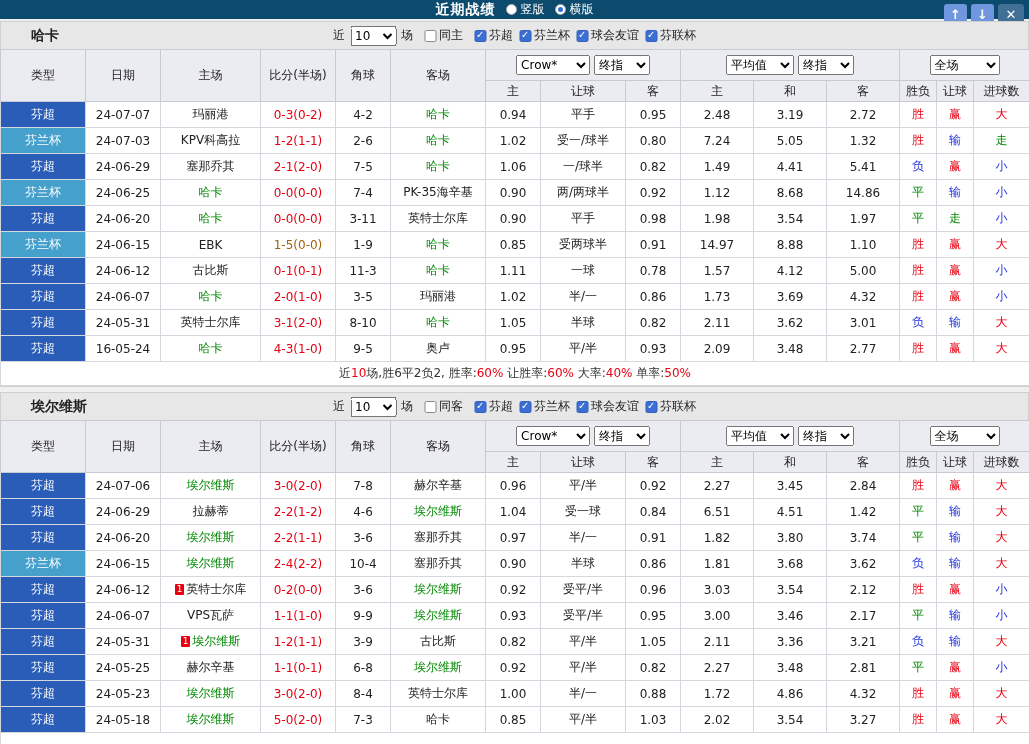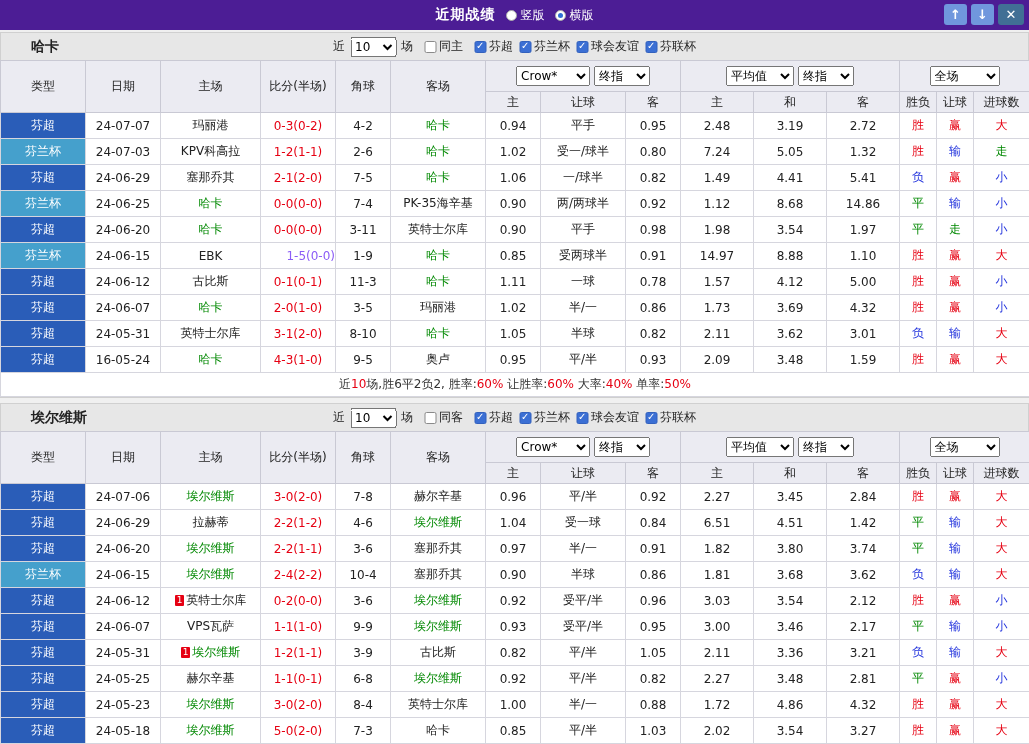--- a/index.html
+++ b/index.html
@@ -1,17 +1,17 @@
 <!DOCTYPE html>
 <html><head>
 <meta charset="utf-8">
 <style>
   html,body{margin:0;padding:0}
   body{width:1029px;height:744px;background:#f0f0f0;font-family:"DejaVu Sans","Liberation Sans",sans-serif;font-size:12px;color:#222;overflow:hidden}
-  .titlebar{height:30px;background:#4c1d95;position:relative;display:flex;align-items:center;justify-content:center}
+  .titlebar{height:19px;background:#0c4a6e;position:relative;display:flex;align-items:center;justify-content:center}
   .tb-center{display:flex;align-items:center;gap:10px;color:#fff}
   .tb-title{font-weight:bold;font-size:14px;letter-spacing:1px}
   .radio-label{display:inline-flex;align-items:center;gap:4px;cursor:pointer}
   .radio{width:11px;height:11px;border-radius:50%;background:#fff;border:1px solid #aaa;position:relative;display:inline-block;box-sizing:border-box}
   .radio[data-checked="true"]::after{content:"";position:absolute;left:2px;top:2px;width:5px;height:5px;border-radius:50%;background:#2f6fd6}
   .tb-buttons{position:absolute;right:5px;top:4px;display:flex;gap:4px}
   .tb-btn{width:23px;height:21px;border-radius:3px;display:flex;align-items:center;justify-content:center;color:#fff;font-size:13px;font-weight:bold;cursor:pointer}
   .tb-btn.up,.tb-btn.down{background:#7097dd}
   .tb-btn.close{background:#416f95;width:26px}
   .section{background:#fff;margin-top:2px;border-bottom:1px solid #cfcfcf}
@@ -228,21 +228,21 @@
           <td>3.54</td>
           <td>1.97</td>
           <td style="color: rgb(0, 136, 0);">平</td>
           <td style="color: rgb(0, 136, 0);">走</td>
           <td style="color: rgb(34, 51, 221);">小</td>
         </tr>
         <tr>
           <td class="type-cell" style="background: rgb(69, 160, 204);">芬兰杯</td>
           <td>24-06-15</td>
           <td><span>EBK</span></td>
-          <td style="color: #8b5cf6; text-align: right;">1-5(0-0)</td>
+          <td style="color: #a16207;">1-5(0-0)</td>
           <td>1-9</td>
           <td><span style="color: rgb(0, 136, 0);">哈卡</span></td>
           <td>0.85</td>
           <td>受两球半</td>
           <td>0.91</td>
           <td>14.97</td>
           <td>8.88</td>
           <td>1.10</td>
           <td style="color: rgb(230, 0, 18);">胜</td>
           <td style="color: rgb(230, 0, 18);">赢</td>
@@ -304,21 +304,21 @@
           <td>16-05-24</td>
           <td><span style="color: rgb(0, 136, 0);">哈卡</span></td>
           <td style="color: rgb(230, 0, 18);">4-3(1-0)</td>
           <td>9-5</td>
           <td><span>奥卢</span></td>
           <td>0.95</td>
           <td>平/半</td>
           <td>0.93</td>
           <td>2.09</td>
           <td>3.48</td>
-          <td>1.59</td>
+          <td>2.77</td>
           <td style="color: rgb(230, 0, 18);">胜</td>
           <td style="color: rgb(230, 0, 18);">赢</td>
           <td style="color: rgb(230, 0, 18);">大</td>
         </tr>
       </tbody>
     <tfoot>
       <tr>
         <td colspan="15"><span style="color: rgb(51, 51, 51);">近</span><span style="color: rgb(230, 0, 18);">10</span><span style="color: rgb(51, 51, 51);">场,胜6平2负2, 胜率:</span><span style="color: rgb(230, 0, 18);">60%</span><span style="color: rgb(51, 51, 51);"> 让胜率:</span><span style="color: rgb(230, 0, 18);">60%</span><span style="color: rgb(51, 51, 51);"> 大率:</span><span style="color: rgb(230, 0, 18);">40%</span><span style="color: rgb(51, 51, 51);"> 单率:</span><span style="color: rgb(230, 0, 18);">50%</span></td>
       </tr>
     </tfoot>

